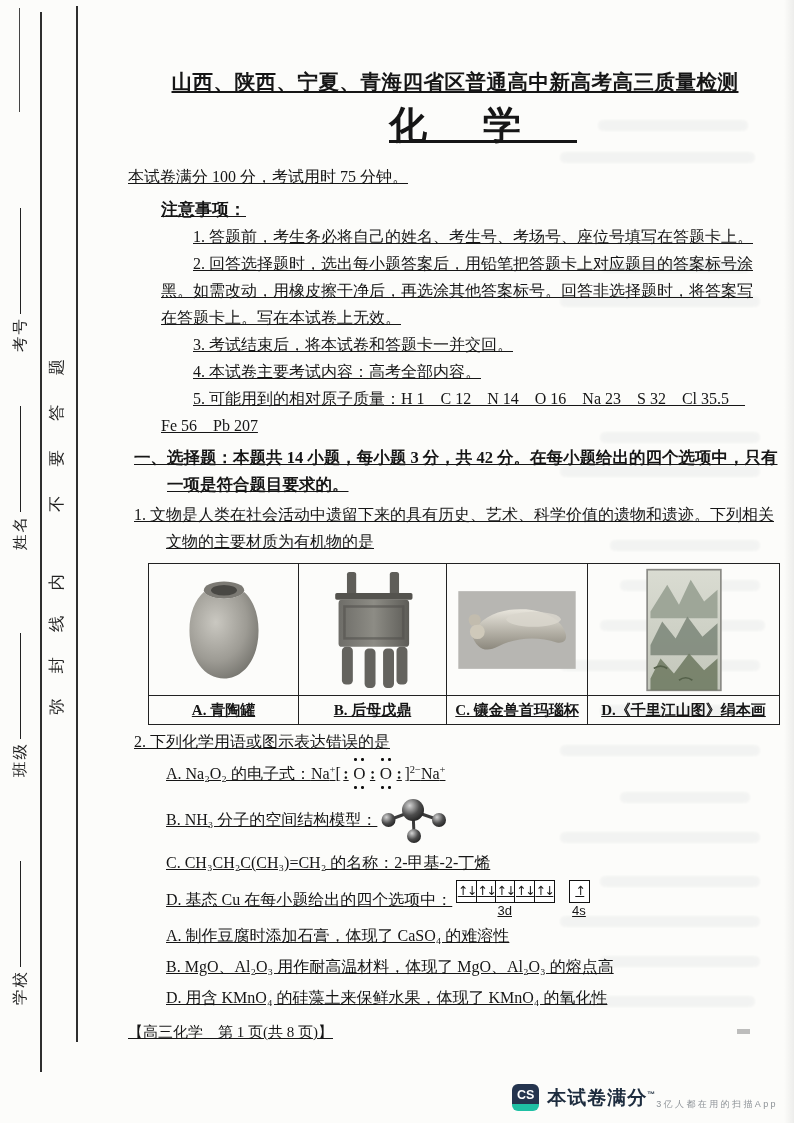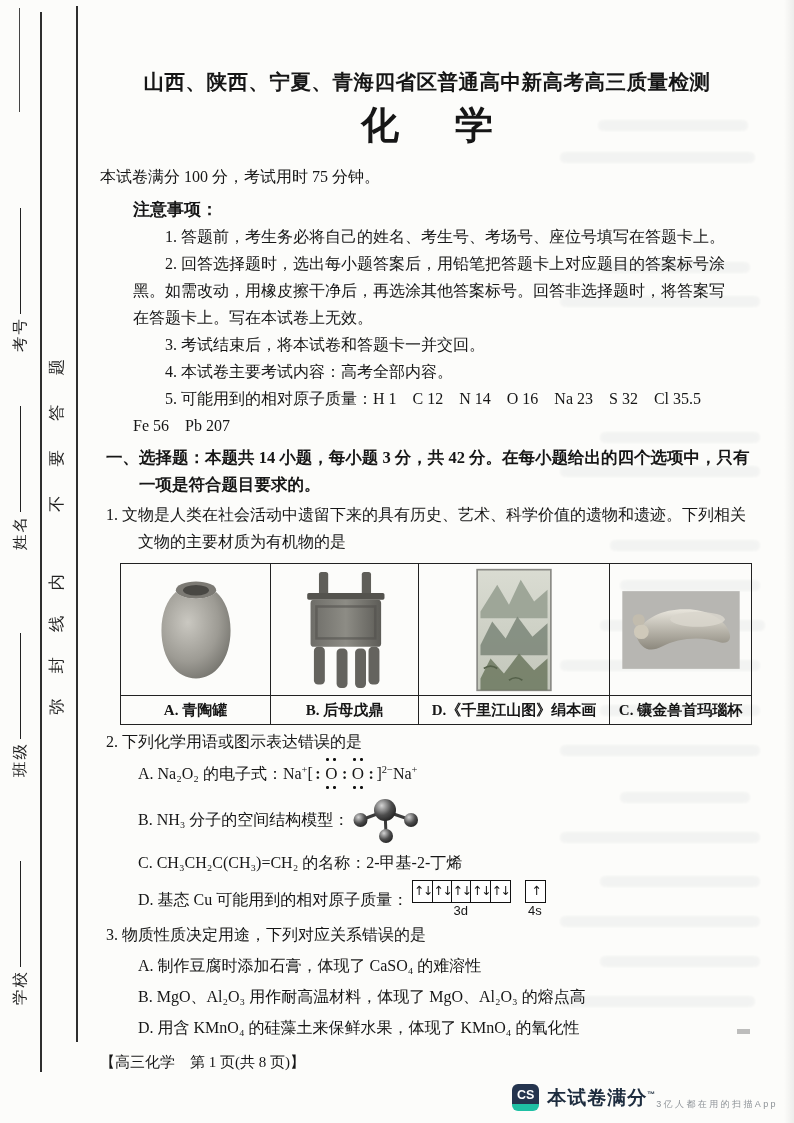--- a/index.html
+++ b/index.html
@@ -12,21 +12,21 @@
   .seal-extra-line{position:absolute;left:19px;top:8px;width:1.2px;height:104px;background:#444;}
   .seal-label{position:absolute;width:180px;height:22px;left:-70px;display:flex;align-items:center;
         transform:rotate(-90deg);font-size:15.5px;letter-spacing:2px;white-space:nowrap;color:#1d1d1d;}
   .seal-label .ln{display:inline-block;width:106px;height:0;border-bottom:1.3px solid #222;margin-left:3px;}
   .lab-kaohao{top:251px;} .lab-xingming{top:449px;} .lab-banji{top:676px;} .lab-xuexiao{top:904px;}
   .seal-phrase{position:absolute;height:22px;transform:rotate(-90deg);white-space:nowrap;
         font-size:16.5px;color:#222;}
   .phrase-top{width:190px;left:-38px;top:406px;letter-spacing:29px;}
   .phrase-bottom{width:170px;left:-28px;top:619px;letter-spacing:25px;}
   
-  .content{position:absolute;left:100px;top:56px;width:654px;}
+  .content{position:absolute;left:128px;top:56px;width:654px;text-decoration:underline;}
   .title1{font-size:20.5px;font-weight:bold;text-align:center;margin:12px 0 0;letter-spacing:.5px;}
   .title2{font-size:38px;font-weight:bold;text-align:center;letter-spacing:56px;text-indent:56px;margin:4px 0 0;}
   .exam-info{font-size:16px;margin:16px 0 0;}
   .notice{margin:8px 0 0 33px;width:598px;}
   .notice h3{font-size:17px;font-weight:bold;margin:0;line-height:27px;}
   .notice p{margin:0;font-size:16px;line-height:27px;text-indent:2em;}
   .sec-title{font-weight:bold;font-size:16.5px;line-height:27px;margin:5px 0 0 6px;width:622px;
         padding-left:2em;text-indent:-2em;}
   .q-stem{font-size:16px;line-height:27px;margin:3px 0 0 6px;width:622px;padding-left:2em;text-indent:-2em;}
   
@@ -186,55 +186,55 @@
             <rect x="24" y="39" width="84" height="56" rx="4" fill="url(#gding)"></rect>
             <rect x="31" y="47" width="70" height="38" fill="none" stroke="#514f4b" stroke-width="3" opacity=".55"></rect>
             <rect x="28" y="95" width="13" height="45" rx="5" fill="#64635e"></rect>
             <rect x="55" y="97" width="13" height="47" rx="5" fill="#64635e"></rect>
             <rect x="77" y="97" width="13" height="47" rx="5" fill="#64635e"></rect>
             <rect x="93" y="95" width="13" height="45" rx="5" fill="#64635e"></rect>
           </svg>
         </div>
         <div class="art-cap">B. 后母戊鼎</div>
       </div>
+      <div class="art-cell c3">
+        <div class="art-img">
+          <svg width="124" height="92" viewBox="0 0 150 110">
+            <defs>
+              <linearGradient id="gcup" x1="0" y1="0" x2="0" y2="1">
+                <stop offset="0" stop-color="#e9e6dd"></stop>
+                  <stop offset="100%" stop-color="#8c887d"></stop>
+              </linearGradient>
+            </defs>
+            <rect x="4" y="8" width="142" height="94" fill="#b7b6b2"></rect>
+            <path d="M20 60 C32 38 57 28 86 30 C110 32 128 43 133 57 C137 66 132 72 123 70 C100 62 72 64 52 75 C37 83 26 78 20 60 Z" fill="url(#gcup)"></path>
+            <ellipse cx="95" cy="42" rx="33" ry="9" fill="#d9d6cd" opacity=".85"></ellipse>
+            <circle cx="27" cy="57" r="9" fill="#cfc9ba"></circle>
+            <path d="M20 50 C14 44 16 36 24 36 C30 36 33 42 30 48 Z" fill="#c2bcae"></path>
+          </svg>
+        </div>
+        <div class="art-cap">C. 镶金兽首玛瑙杯</div>
+      </div>
       <div class="art-cell c4">
         <div class="art-img">
           <svg width="80" height="124" viewBox="0 0 92 148">
             <defs>
               <linearGradient id="gpaint" x1="0" y1="0" x2="0" y2="1">
                 <stop offset="0" stop-color="#dadcd2"></stop>
                   <stop offset="100%" stop-color="#c2c6ba"></stop>
               </linearGradient>
             </defs>
             <rect x="2" y="2" width="88" height="144" fill="url(#gpaint)" stroke="#8a8a85" stroke-width="2"></rect>
             <path d="M6 52 L26 20 L40 44 L54 14 L70 40 L86 26 L86 60 L6 60 Z" fill="#98a192" opacity=".9"></path>
             <path d="M6 92 L20 64 L36 84 L50 58 L68 82 L86 66 L86 104 L6 104 Z" fill="#7f8a7c" opacity=".9"></path>
             <path d="M6 132 L18 108 L34 126 L52 102 L70 122 L86 108 L86 146 L6 146 Z" fill="#6c785f" opacity=".85"></path>
             <path d="M10 120 q8 -6 16 0 M40 134 q8 -6 16 0" stroke="#55614a" stroke-width="2" fill="none"></path>
           </svg>
         </div>
         <div class="art-cap">D.《千里江山图》绢本画</div>
-      </div>
-      <div class="art-cell c3">
-        <div class="art-img">
-          <svg width="124" height="92" viewBox="0 0 150 110">
-            <defs>
-              <linearGradient id="gcup" x1="0" y1="0" x2="0" y2="1">
-                <stop offset="0" stop-color="#e9e6dd"></stop>
-                  <stop offset="100%" stop-color="#8c887d"></stop>
-              </linearGradient>
-            </defs>
-            <rect x="4" y="8" width="142" height="94" fill="#b7b6b2"></rect>
-            <path d="M20 60 C32 38 57 28 86 30 C110 32 128 43 133 57 C137 66 132 72 123 70 C100 62 72 64 52 75 C37 83 26 78 20 60 Z" fill="url(#gcup)"></path>
-            <ellipse cx="95" cy="42" rx="33" ry="9" fill="#d9d6cd" opacity=".85"></ellipse>
-            <circle cx="27" cy="57" r="9" fill="#cfc9ba"></circle>
-            <path d="M20 50 C14 44 16 36 24 36 C30 36 33 42 30 48 Z" fill="#c2bcae"></path>
-          </svg>
-        </div>
-        <div class="art-cap">C. 镶金兽首玛瑙杯</div>
       </div>
     </div>
 
     <p class="q-stem">2. 下列化学用语或图示表达错误的是</p>
 
     <p class="q-opt"><span>A. Na₂O₂ 的电子式：</span><span><span>Na</span><span class="sup">+</span><span>[</span><span class="lcolon">:</span><span class="lewis-o">O</span><span class="lcolon">:</span><span class="lewis-o">O</span><span class="lcolon">:</span><span>]</span><span class="sup">2−</span><span>Na</span><span class="sup">+</span></span></p>
 
     <p class="q-opt tall">
         <span>B. NH₃ 分子的空间结构模型：</span>
         <svg class="model-svg" width="70" height="52" viewBox="0 0 70 52">
@@ -251,42 +251,41 @@
         <circle cx="9.5" cy="27" r="7" fill="url(#gball)"></circle>
         <circle cx="60" cy="27" r="7" fill="url(#gball)"></circle>
         <circle cx="35" cy="43" r="7" fill="url(#gball)"></circle>
         <circle cx="34" cy="17" r="11" fill="url(#gball)"></circle>
       </svg>
       </p>
 
     <p class="q-opt">C. CH₃CH₂C(CH₃)=CH₂ 的名称：2-甲基-2-丁烯</p>
 
     <p class="q-opt tall">
-        <span>D. 基态 Cu 可能用到的相对原子质量：</span>
+        <span>D. 基态 Cu 在每小题给出的四个选项中：</span>
         <span class="orbitals">
         <span class="ogroup">
           <span class="oboxes">
             <span class="obox">↑↓</span>
               <span class="obox">↑↓</span>
               <span class="obox">↑↓</span>
               <span class="obox">↑↓</span>
               <span class="obox">↑↓</span>
           </span>
           <span class="olabel">3d</span>
         </span>
         <span class="ogroup g4s">
           <span class="oboxes">
             <span class="obox">↑</span>
           </span>
           <span class="olabel">4s</span>
         </span>
       </span>
       </p>
 
-    <p class="q-stem">3. 物质性质决定用途，下列对应关系错误的是</p>
     <p class="q-opt">A. 制作豆腐时添加石膏，体现了 CaSO₄ 的难溶性</p>
     <p class="q-opt">B. MgO、Al₂O₃ 用作耐高温材料，体现了 MgO、Al₂O₃ 的熔点高</p>
     <p class="q-opt">D. 用含 KMnO₄ 的硅藻土来保鲜水果，体现了 KMnO₄ 的氧化性</p>
 
     <p class="footer">【高三化学 第 1 页(共 8 页)】</p>
   </div>
 
   <div class="cs">
     <div class="cs-row">
       <div class="cs-icon">CS</div>

